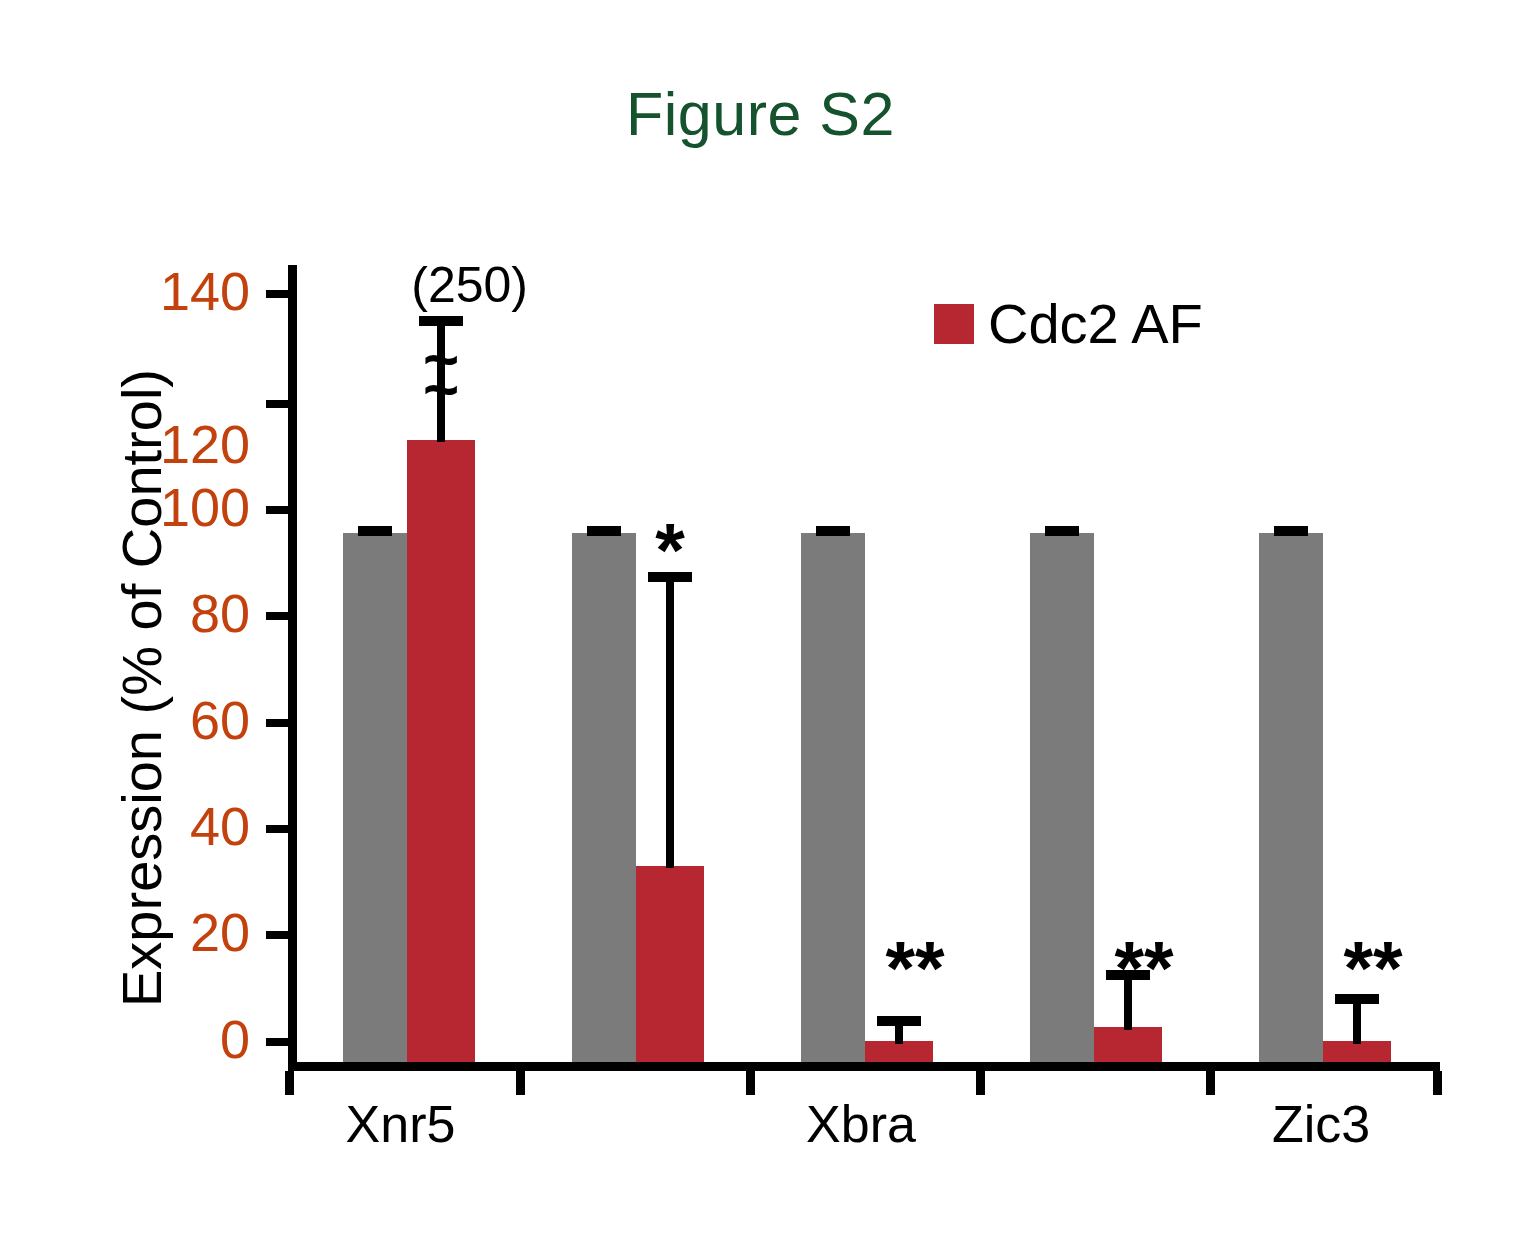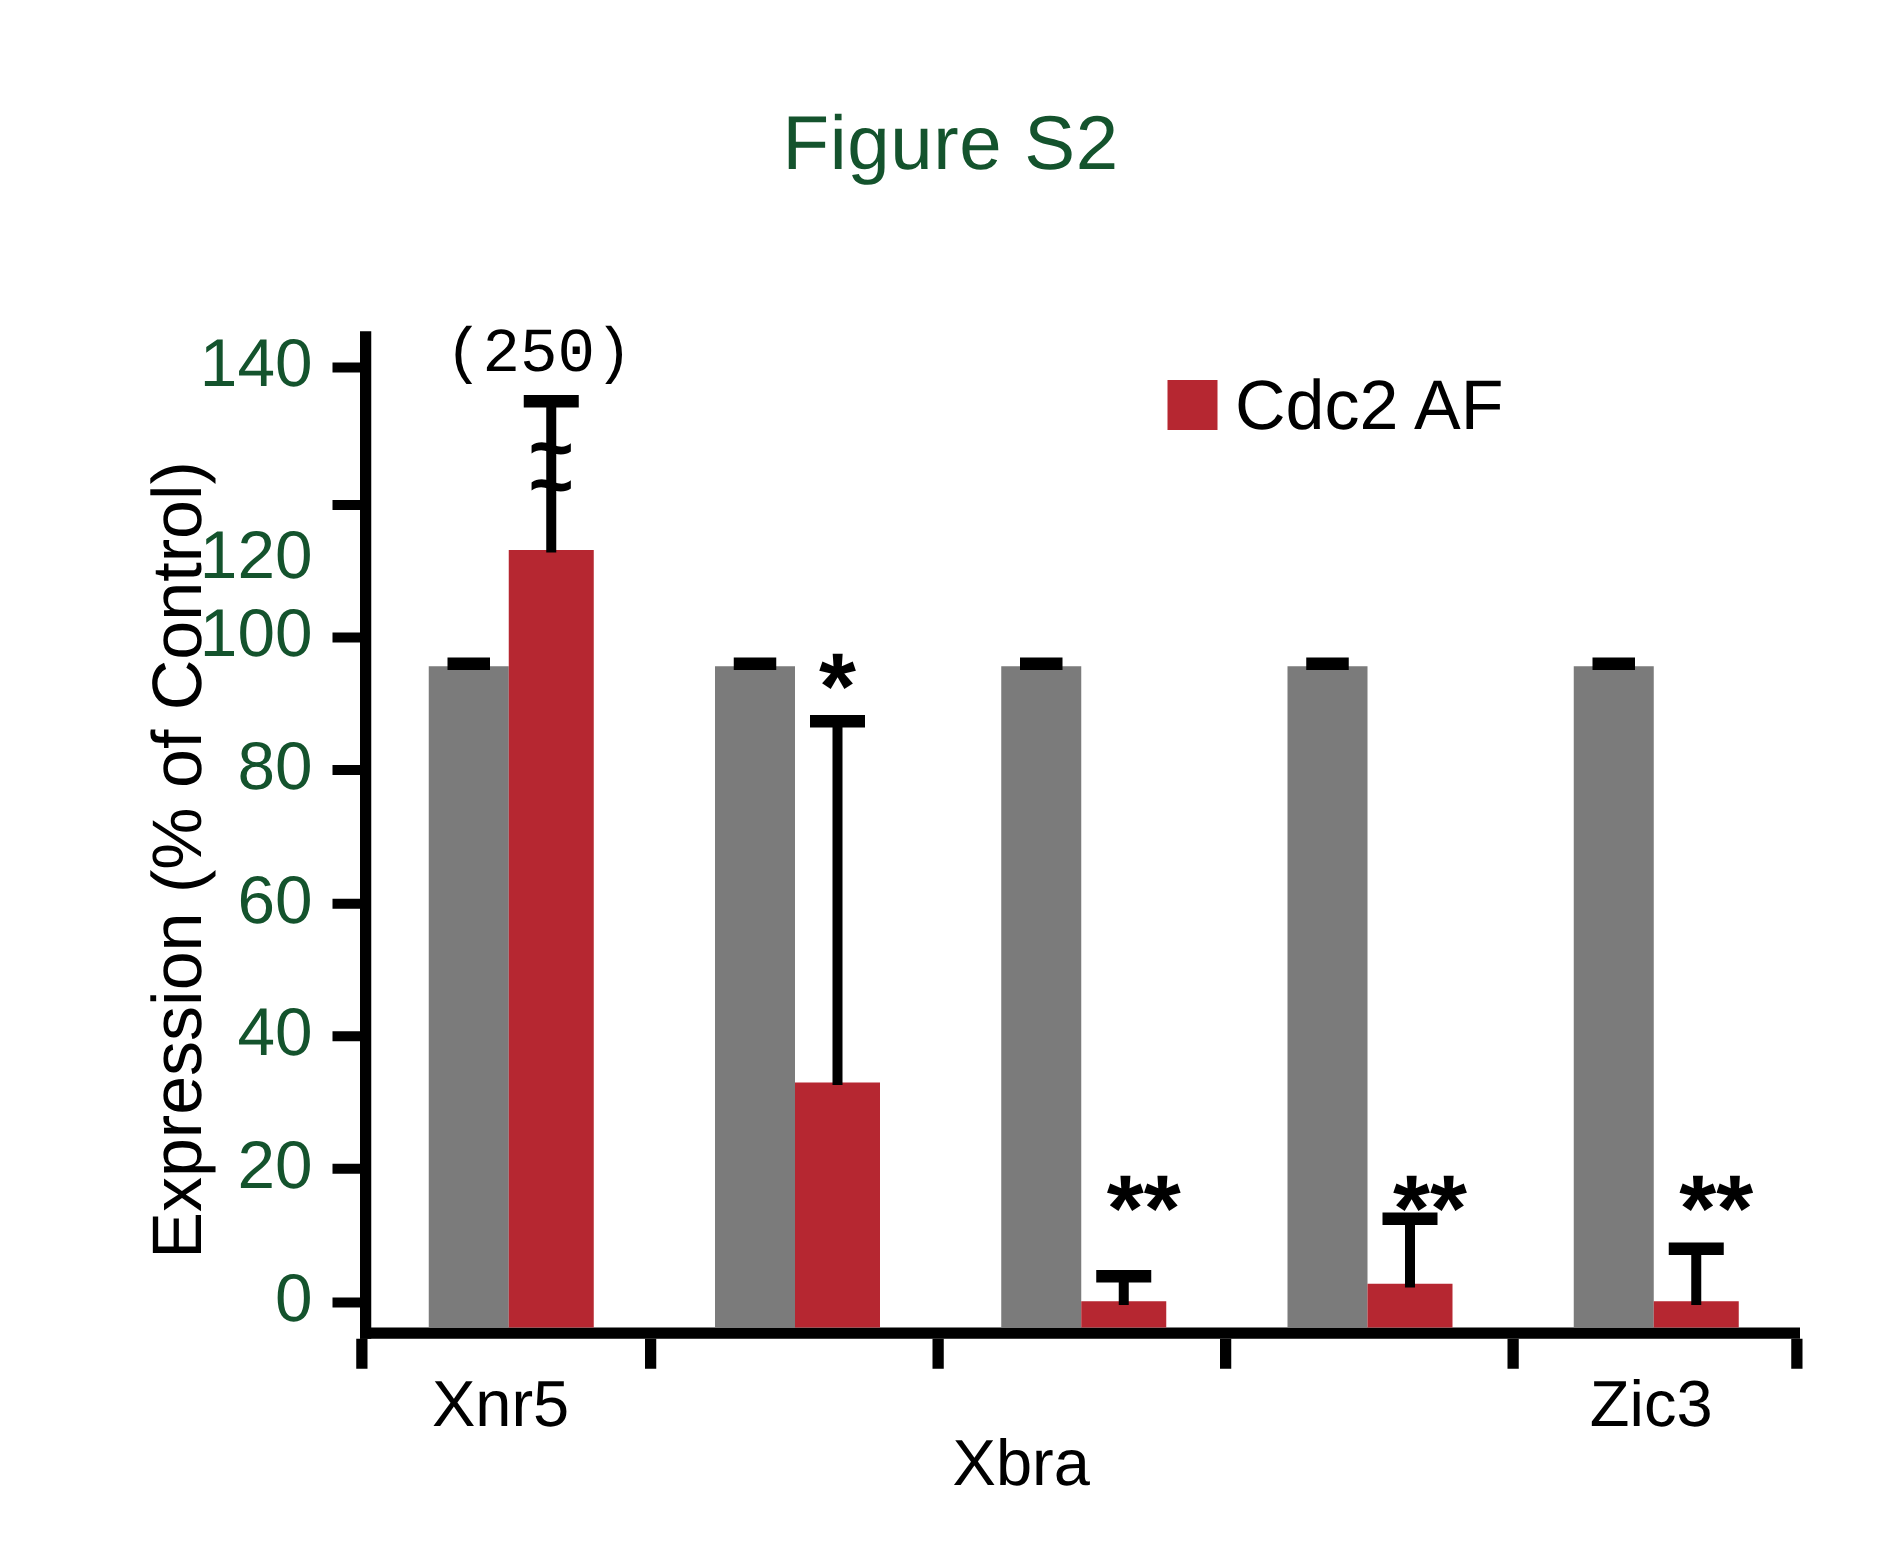--- a/index.html
+++ b/index.html
@@ -64,21 +64,21 @@
     width: 23px;
     height: 8px;
     background: #000000;
   }
   .y-tick-label {
     position: absolute;
     right: 1272px;      
     text-align: right;
     font-size: 54px;
     line-height: 1;
-    color: #14532d;
+    color: #c2410c;
     white-space: nowrap;
   }
 
   .x-tick {
     position: absolute;
     top: 1071px;
     width: 9px;
     height: 24px;
     background: #000000;
   }
@@ -138,22 +138,21 @@
     text-align: center;
   }
 
   
   .value-annotation {
     position: absolute;
     font-size: 50px;
     line-height: 1;
     color: #000000;
     white-space: nowrap;
-    text-align: left;
-    font-family: Liberation Mono, monospace;
+    text-align: right;
   }
 
   
   .break-mark {
     position: absolute;
     color: #000000;
     font-size: 62px;
     font-weight: 700;
     line-height: 1;
     text-align: center;
@@ -266,21 +265,21 @@
   <div class="sig-marker" style="left:1313px; top:930px; width:120px;">**</div>
 
   <div class="x-tick" style="left:285px;"></div>
   <div class="x-tick" style="left:516px;"></div>
   <div class="x-tick" style="left:746px;"></div>
   <div class="x-tick" style="left:976px;"></div>
   <div class="x-tick" style="left:1206px;"></div>
   <div class="x-tick" style="left:1433px;"></div>
 
   <div class="x-tick-label" style="left:285px; width:231px;">Xnr5</div>
-  <div class="x-tick-label" style="left:702px; width:230px;margin-top:47px;">Xbra</div>
+  <div class="x-tick-label" style="left:746px; width:230px;">Xbra</div>
   <div class="x-tick-label" style="left:1206px; width:230px;">Zic3</div>
 
   <div id="legend">
     <div class="legend-row">
       <div class="legend-swatch" style="background:#b62731;"></div>
       <div class="legend-label">Cdc2 AF</div>
     </div>
   </div>
 
 </div>

